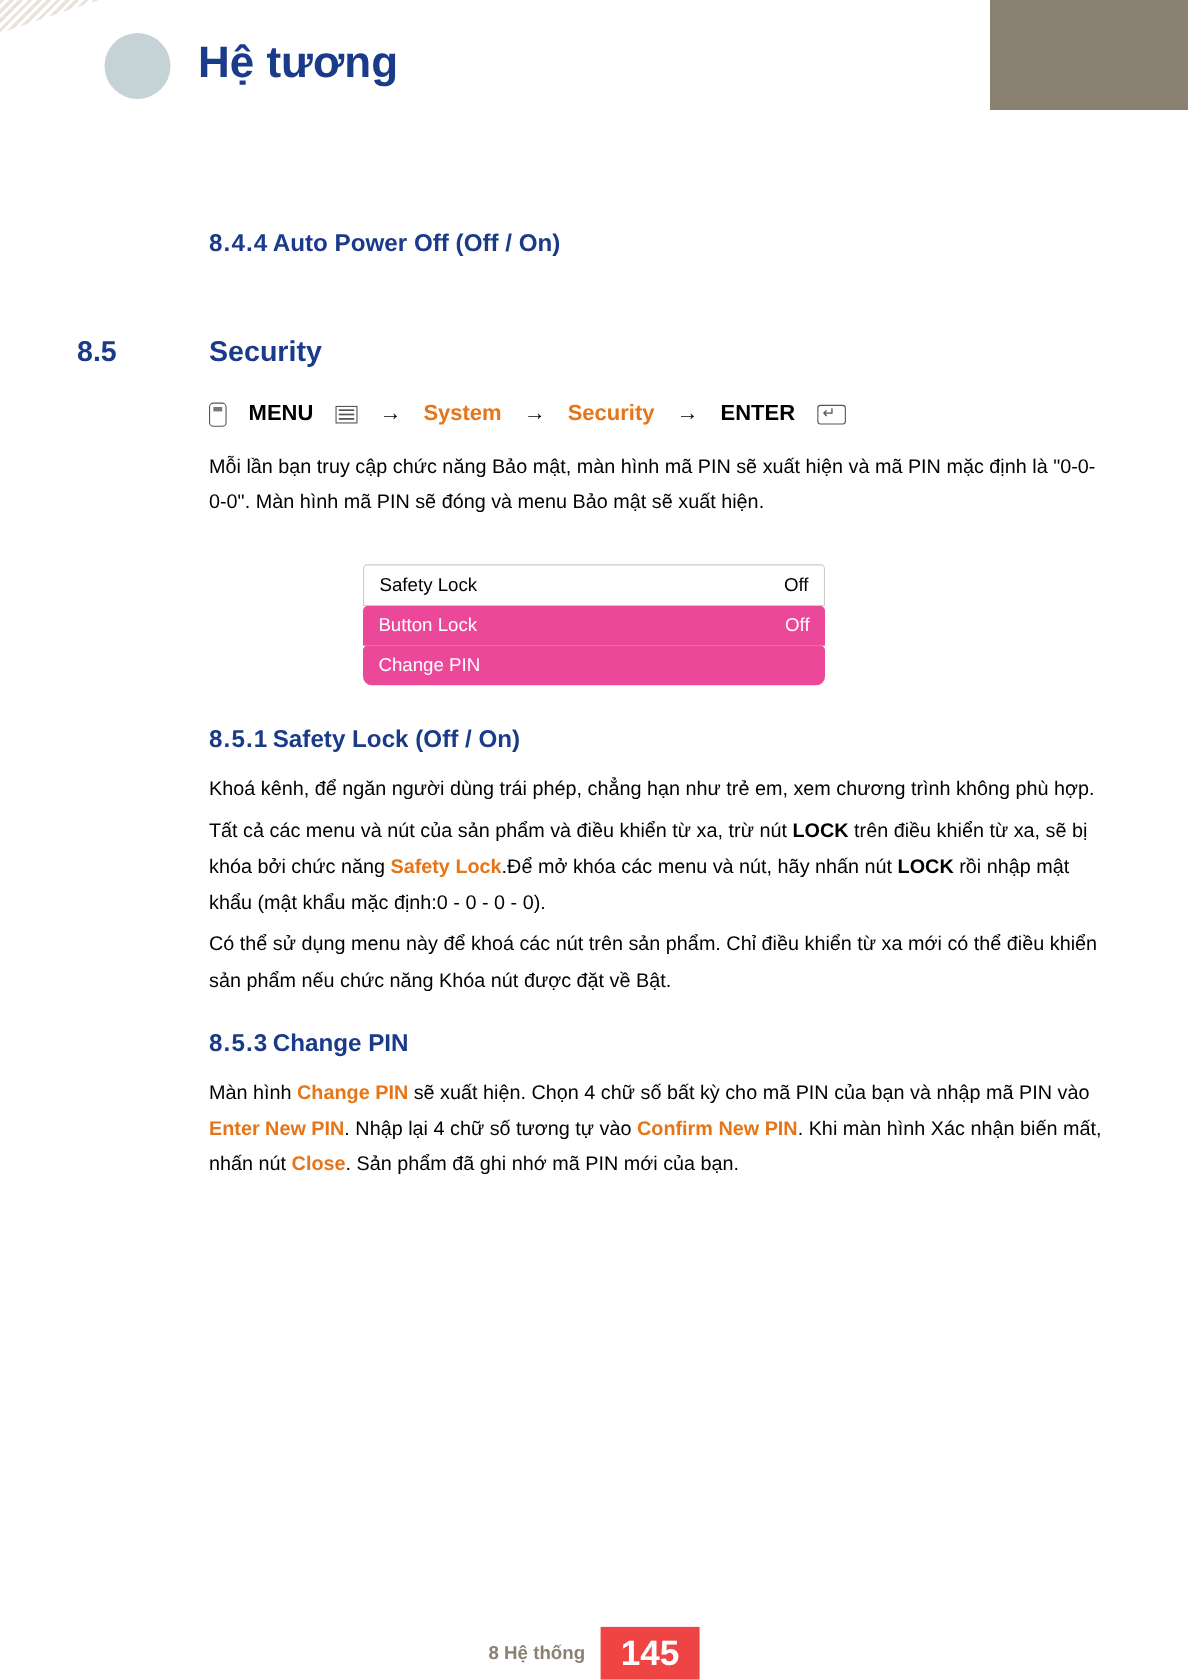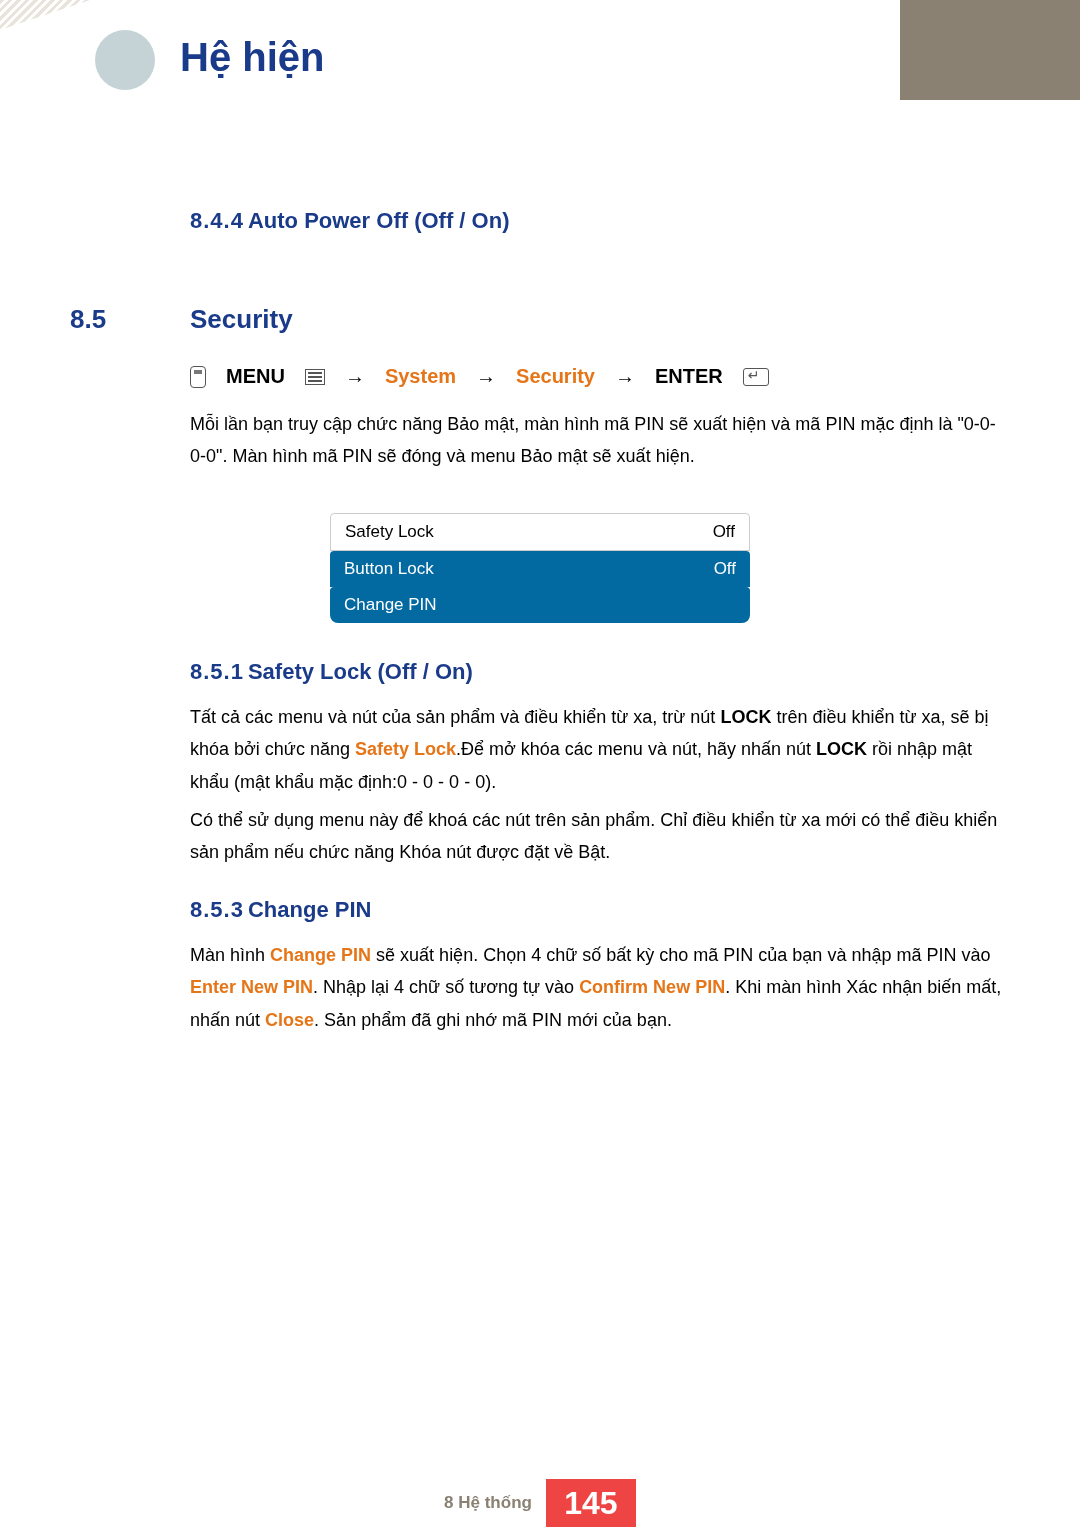--- a/index.html
+++ b/index.html
@@ -117,21 +117,21 @@
     font-size: 17px;
   }
   .osd-row {
     display: flex;
     justify-content: space-between;
     padding: 8px 14px;
     border-top-left-radius: 4px;
     border-top-right-radius: 4px;
   }
   .osd-row.white { background: #fff; color: #000; border: 1px solid #ccc; }
-  .osd-row.blue { background: #0369a1; color: #fff; }
+  .osd-row.blue { background: #ec4899; color: #fff; }
   .osd-row.blue.last { border-bottom-left-radius: 8px; border-bottom-right-radius: 8px; }
 
   .footer {
     position: absolute;
     bottom: 0; left: 0; right: 0;
     height: 48px;
     display: flex;
     justify-content: center;
     align-items: stretch;
   }
@@ -153,21 +153,21 @@
     align-items: center;
     justify-content: center;
   }
 </style>
 </head>
 <body>
 
 <div class="corner-decoration"></div>
 <div class="chapter-bubble"></div>
 <div class="top-band"></div>
-<h1 class="page-title">Hệ hiện</h1>
+<h1 class="page-title">Hệ tương</h1>
 
 <div class="content">
 
   <h3 class="h3 indent">
     <span class="num">8.4.4</span><span>Auto Power Off (Off / On)</span>
   </h3>
 
   <h2 class="h2">
     <span class="num">8.5</span><span>Security</span>
   </h2>
@@ -198,20 +198,21 @@
     </div>
     <div class="osd-row blue last">
       <span>Change PIN</span>
       <span></span>
     </div>
   </div>
 
   <h3 class="h3 indent">
     <span class="num">8.5.1</span><span>Safety Lock (Off / On)</span>
   </h3>
+  <p class="para indent">Khoá kênh, để ngăn người dùng trái phép, chẳng hạn như trẻ em, xem chương trình không phù hợp.</p>
   <p class="para indent">
     <span>Tất cả các menu và nút của sản phẩm và điều khiển từ xa, trừ nút </span><span class="bold">LOCK</span><span> trên điều khiển từ xa, sẽ bị khóa bởi chức năng </span><span class="orange-inline">Safety Lock</span><span>.Để mở khóa các menu và nút, hãy nhấn nút </span><span class="bold">LOCK</span><span> rồi nhập mật khẩu (mật khẩu mặc định:0 - 0 - 0 - 0).</span>
   </p>
 
   <p class="para indent">Có thể sử dụng menu này để khoá các nút trên sản phẩm. Chỉ điều khiển từ xa mới có thể điều khiển sản phẩm nếu chức năng Khóa nút được đặt về Bật.</p>
 
   <h3 class="h3 indent">
     <span class="num">8.5.3</span><span>Change PIN</span>
   </h3>
   <p class="para indent">

